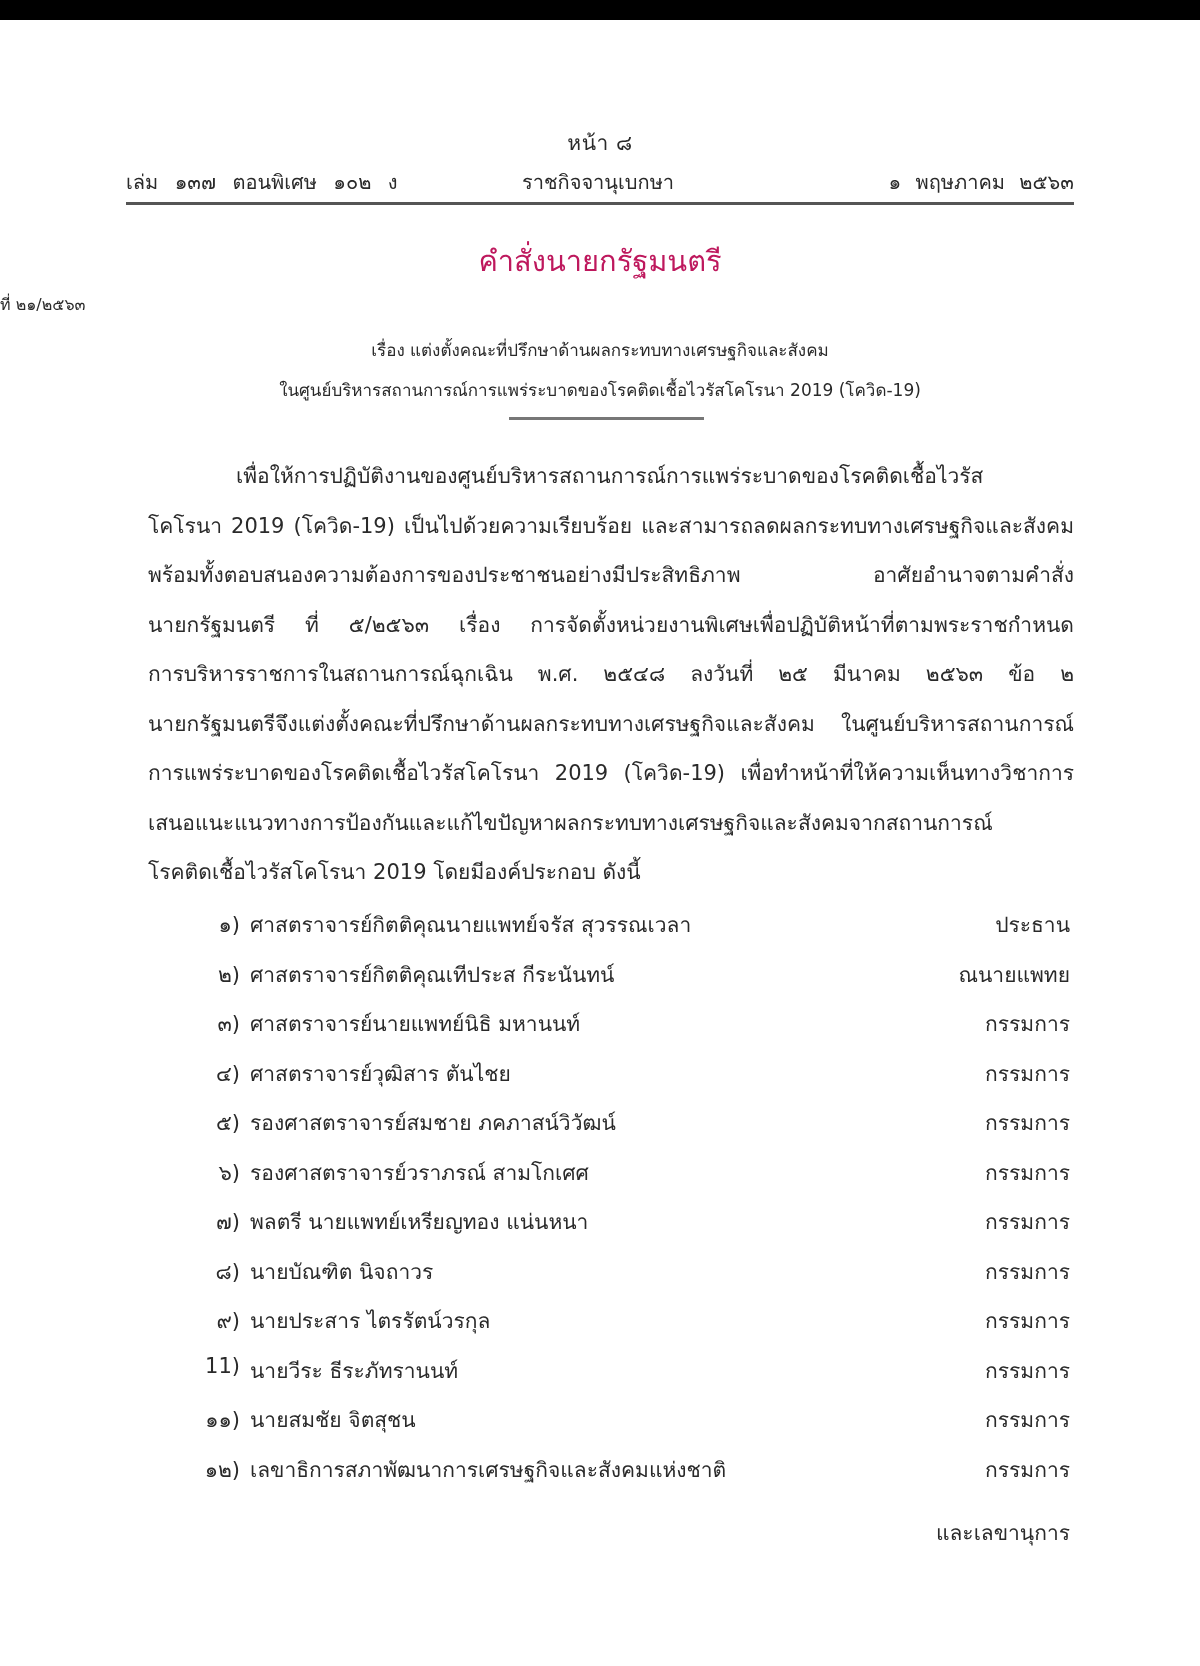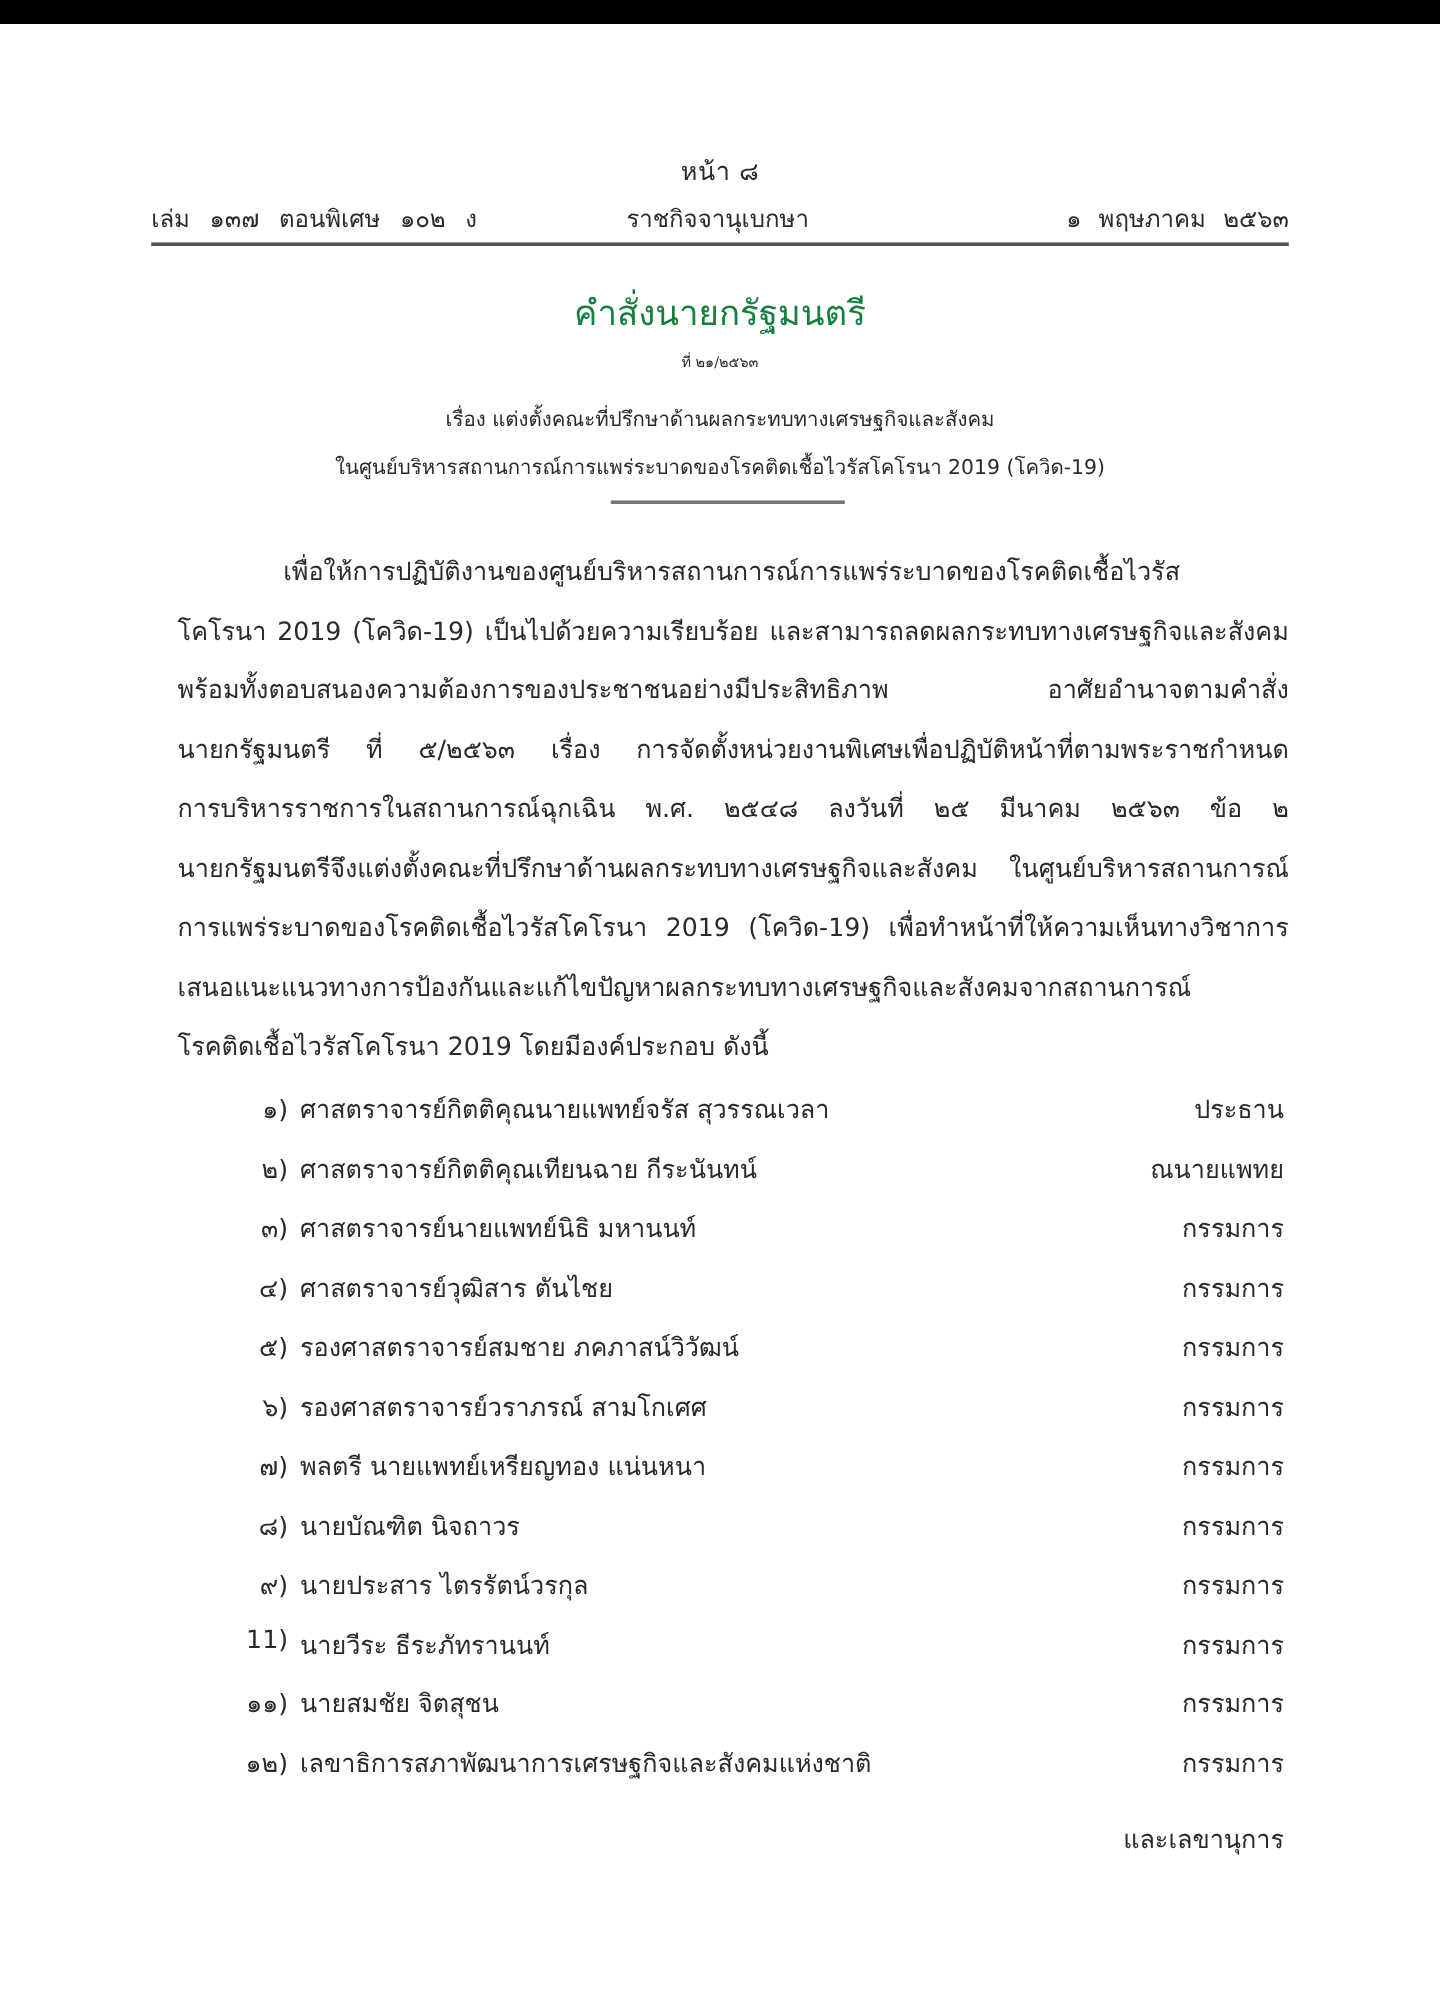--- a/index.html
+++ b/index.html
@@ -56,28 +56,28 @@
       height: 3px;
       background: #555555;
     }
     .title {
       position: absolute;
       top: 218px;
       left: 0; width: 1200px;
       text-align: center;
       font-size: 29px;
       font-weight: normal;
-      color: #15803d;
+      color: #be185d;
     }
     .order-no {
       position: absolute;
       top: 272px;
       left: 0; width: 1200px;
-      text-align: center;
-      font-size: 12px;
+      text-align: left;
+      font-size: 16px;
     }
     .subject {
       position: absolute;
       top: 310px;
       left: 0; width: 1200px;
       text-align: center;
       font-size: 17px;
       line-height: 40px;
     }
     .divider {
@@ -178,21 +178,21 @@
   </div>
 
   <div class="members">
     <div class="member">
       <span class="m-num">๑)</span>
       <span class="m-name">ศาสตราจารย์กิตติคุณนายแพทย์จรัส สุวรรณเวลา</span>
       <span class="m-role">ประธาน</span>
     </div>
     <div class="member">
       <span class="m-num">๒)</span>
-      <span class="m-name">ศาสตราจารย์กิตติคุณเทียนฉาย กีระนันทน์</span>
+      <span class="m-name">ศาสตราจารย์กิตติคุณเทีประส กีระนันทน์</span>
       <span class="m-role">ณนายแพทย</span>
     </div>
     <div class="member">
       <span class="m-num">๓)</span>
       <span class="m-name">ศาสตราจารย์นายแพทย์นิธิ มหานนท์</span>
       <span class="m-role">กรรมการ</span>
     </div>
     <div class="member">
       <span class="m-num">๔)</span>
       <span class="m-name">ศาสตราจารย์วุฒิสาร ตันไชย</span>

